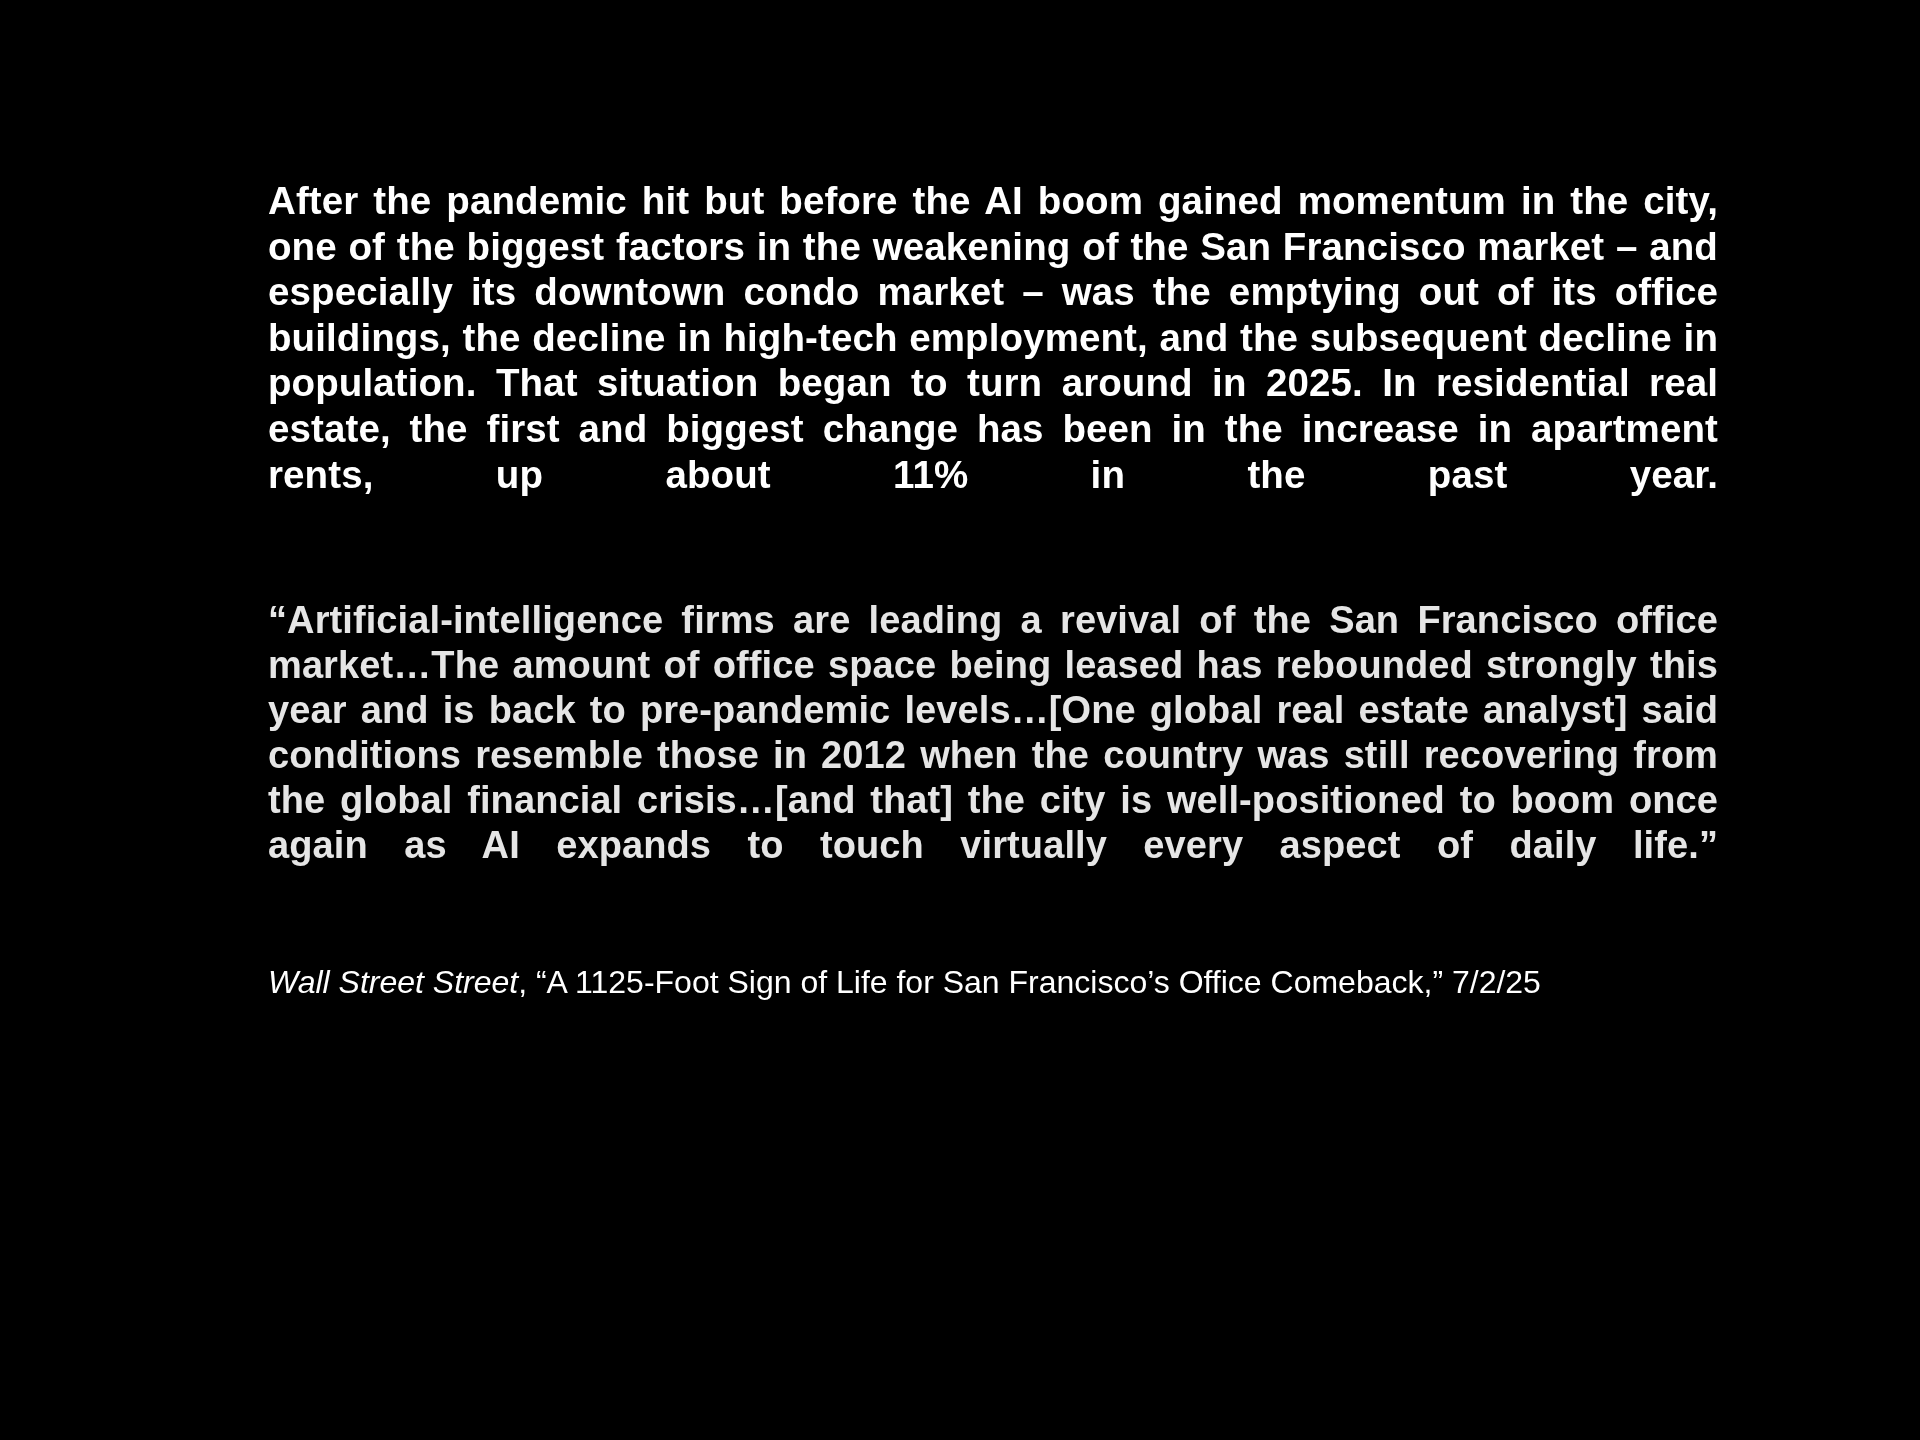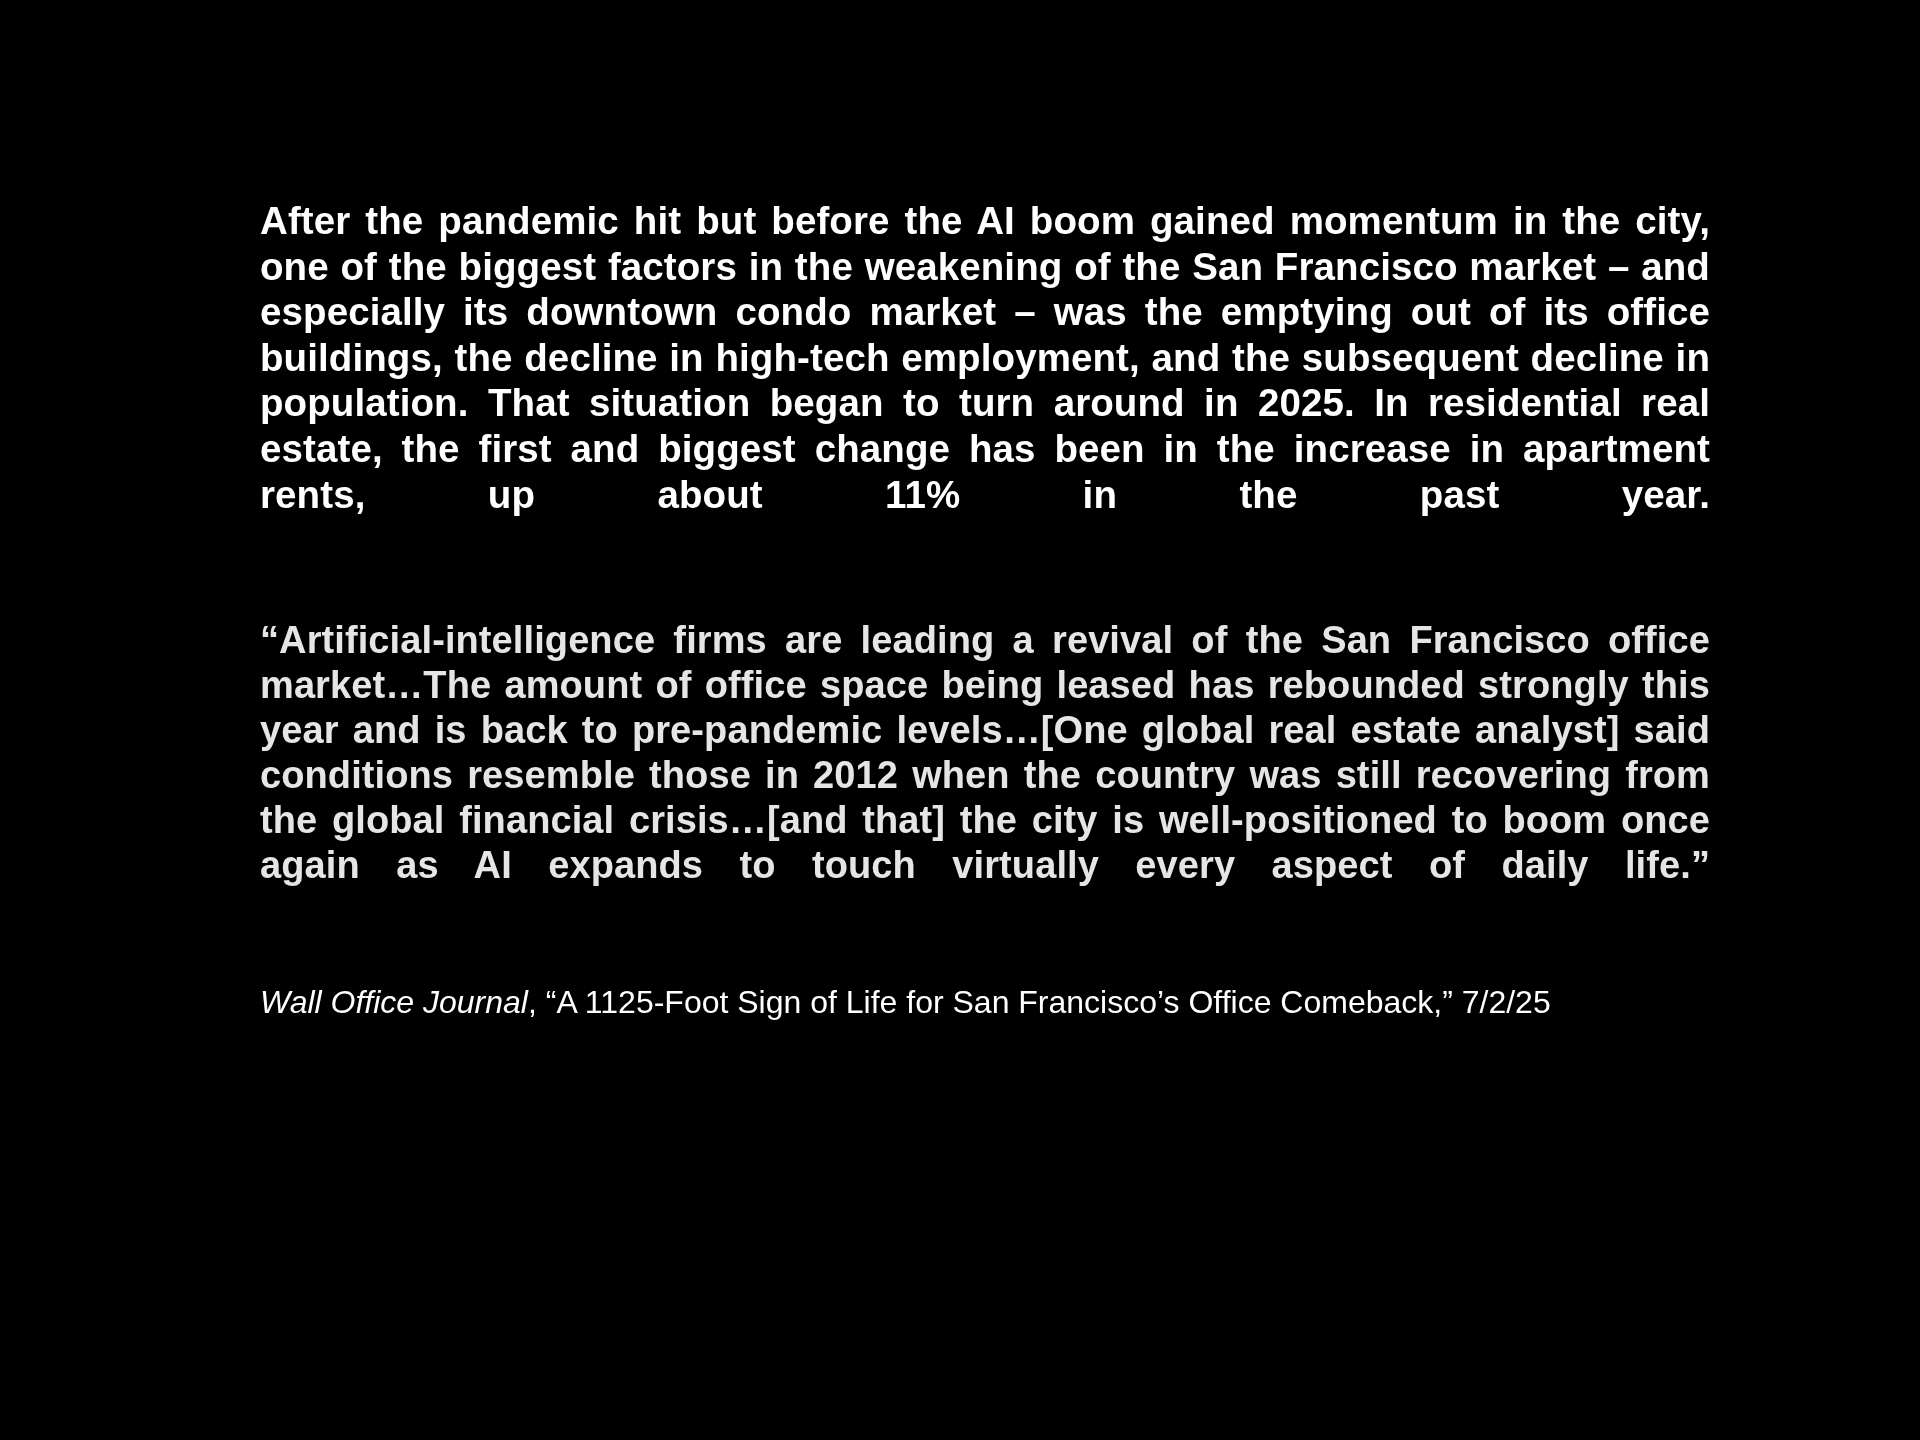--- a/index.html
+++ b/index.html
@@ -15,24 +15,23 @@
   }
   .slide {
     position: relative;
     width: 1920px;
     height: 1440px;
     background: #000000;
     box-sizing: border-box;
   }
   .content {
     position: absolute;
-    left: 260px;
+    left: 268px;
     top: 178px;
     width: 1450px;
-    margin-top: 20px;
   }
   .para-white {
     color: #ffffff;
     font-size: 38.5px;
     font-weight: bold;
     line-height: 1.185;
     text-align: justify;
     text-justify: inter-word;
     letter-spacing: 0.1px;
     margin: 0;
@@ -82,16 +81,16 @@
   <div class="content">
 
     <p class="para-white">After the pandemic hit but before the AI boom gained momentum in the city, one of the biggest factors in the weakening of the San Francisco market – and especially its downtown condo market – was the emptying out of its office buildings, the decline in  high-tech employment, and the subsequent decline in population. That situation began to turn around in 2025. In residential real estate, the first and biggest change has been in the increase in apartment rents, up about 11% in the past year.</p>
 
     <div class="spacer-1"></div>
 
     <p class="para-quote">“Artificial-intelligence firms are leading a revival of the San Francisco office market…The amount of office space being leased has rebounded strongly this year and is back to pre-pandemic levels…[One global real estate analyst] said conditions resemble those in 2012 when the country was still recovering from the global financial crisis…[and that] the city is well-positioned to boom once again as AI expands to touch virtually every aspect of daily life.”</p>
 
     <div class="spacer-2"></div>
 
-    <p class="source"><span class="journal">Wall Office Journal</span><span>, “A 1125-Foot Sign of Life for San Francisco’s Office Comeback,” 7/2/25</span></p>
+    <p class="source"><span class="journal">Wall Street Street</span><span>, “A 1125-Foot Sign of Life for San Francisco’s Office Comeback,” 7/2/25</span></p>
 
   </div>
 </div>
 
 </body></html>

